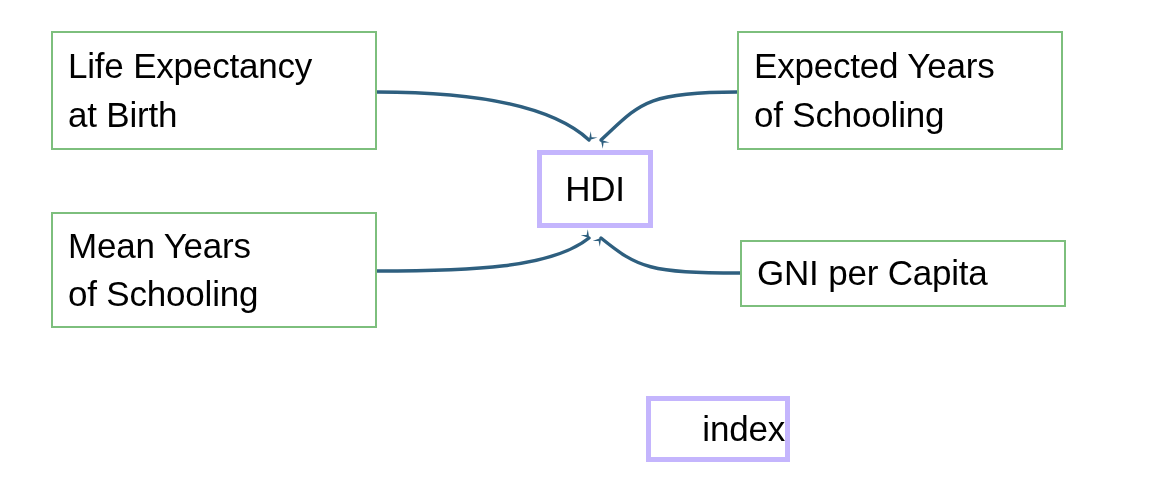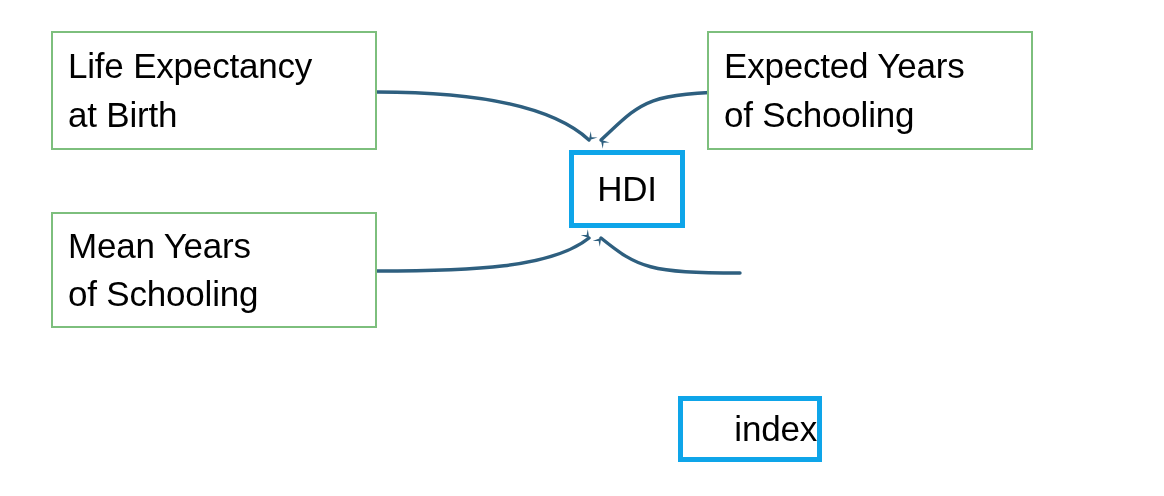--- a/index.html
+++ b/index.html
@@ -24,22 +24,21 @@
     background: #ffffff;
     display: flex;
     align-items: center;
     justify-content: flex-start;
     z-index: 3;
   }
   .indicator-box {
     border: 2px solid #7DBF7D;
   }
   .index-box {
-    border: 5px solid #0ea5e9;
-    margin-left: 32px;
+    border: 5px solid #c4b5fd;
   }
   .node-label {
     color: #000000;
     font-size: 35px;
     line-height: 1.38;
     font-weight: 400;
     white-space: pre-line;
     padding-left: 15px;
     letter-spacing: -0.2px;
   }
@@ -87,30 +86,33 @@
     <path d="M377,271 C470,271 552,268 589,238" fill="none" stroke="#2E5F7F" stroke-width="3.4" stroke-linecap="round" marker-end="url(#arrow-up)"></path>
 
     <path d="M740,273 C650,273 638,268 601,238" fill="none" stroke="#2E5F7F" stroke-width="3.4" stroke-linecap="round" marker-end="url(#arrow-up)"></path>
   </svg>
 
   <div class="node-box indicator-box" style="left:51px; top:31px; width:326px; height:119px;">
     <span class="node-label">Life Expectancy
 at Birth</span>
   </div>
 
-  <div class="node-box indicator-box" style="left:707px; top:31px; width:326px; height:119px;">
+  <div class="node-box indicator-box" style="left:737px; top:31px; width:326px; height:119px;">
     <span class="node-label">Expected Years
 of Schooling</span>
   </div>
 
   <div class="node-box indicator-box" style="left:51px; top:212px; width:326px; height:116px;align-items:center;">
     <span class="node-label">Mean Years
 of Schooling</span>
   </div>
 
+  <div class="node-box indicator-box" style="left:740px; top:240px; width:326px; height:67px;">
+    <span class="node-label">GNI per Capita</span>
+  </div>
 
   <div class="node-box index-box" style="left:537px; top:150px; width:116px; height:78px;">
     <span class="node-label hdi-label">HDI</span>
   </div>
 
 
   <div class="node-box index-box" style="left:646px; top:396px; width:144px; height:66px;justify-content:flex-end;">
     <span class="legend-label">index</span>
   </div>
 

